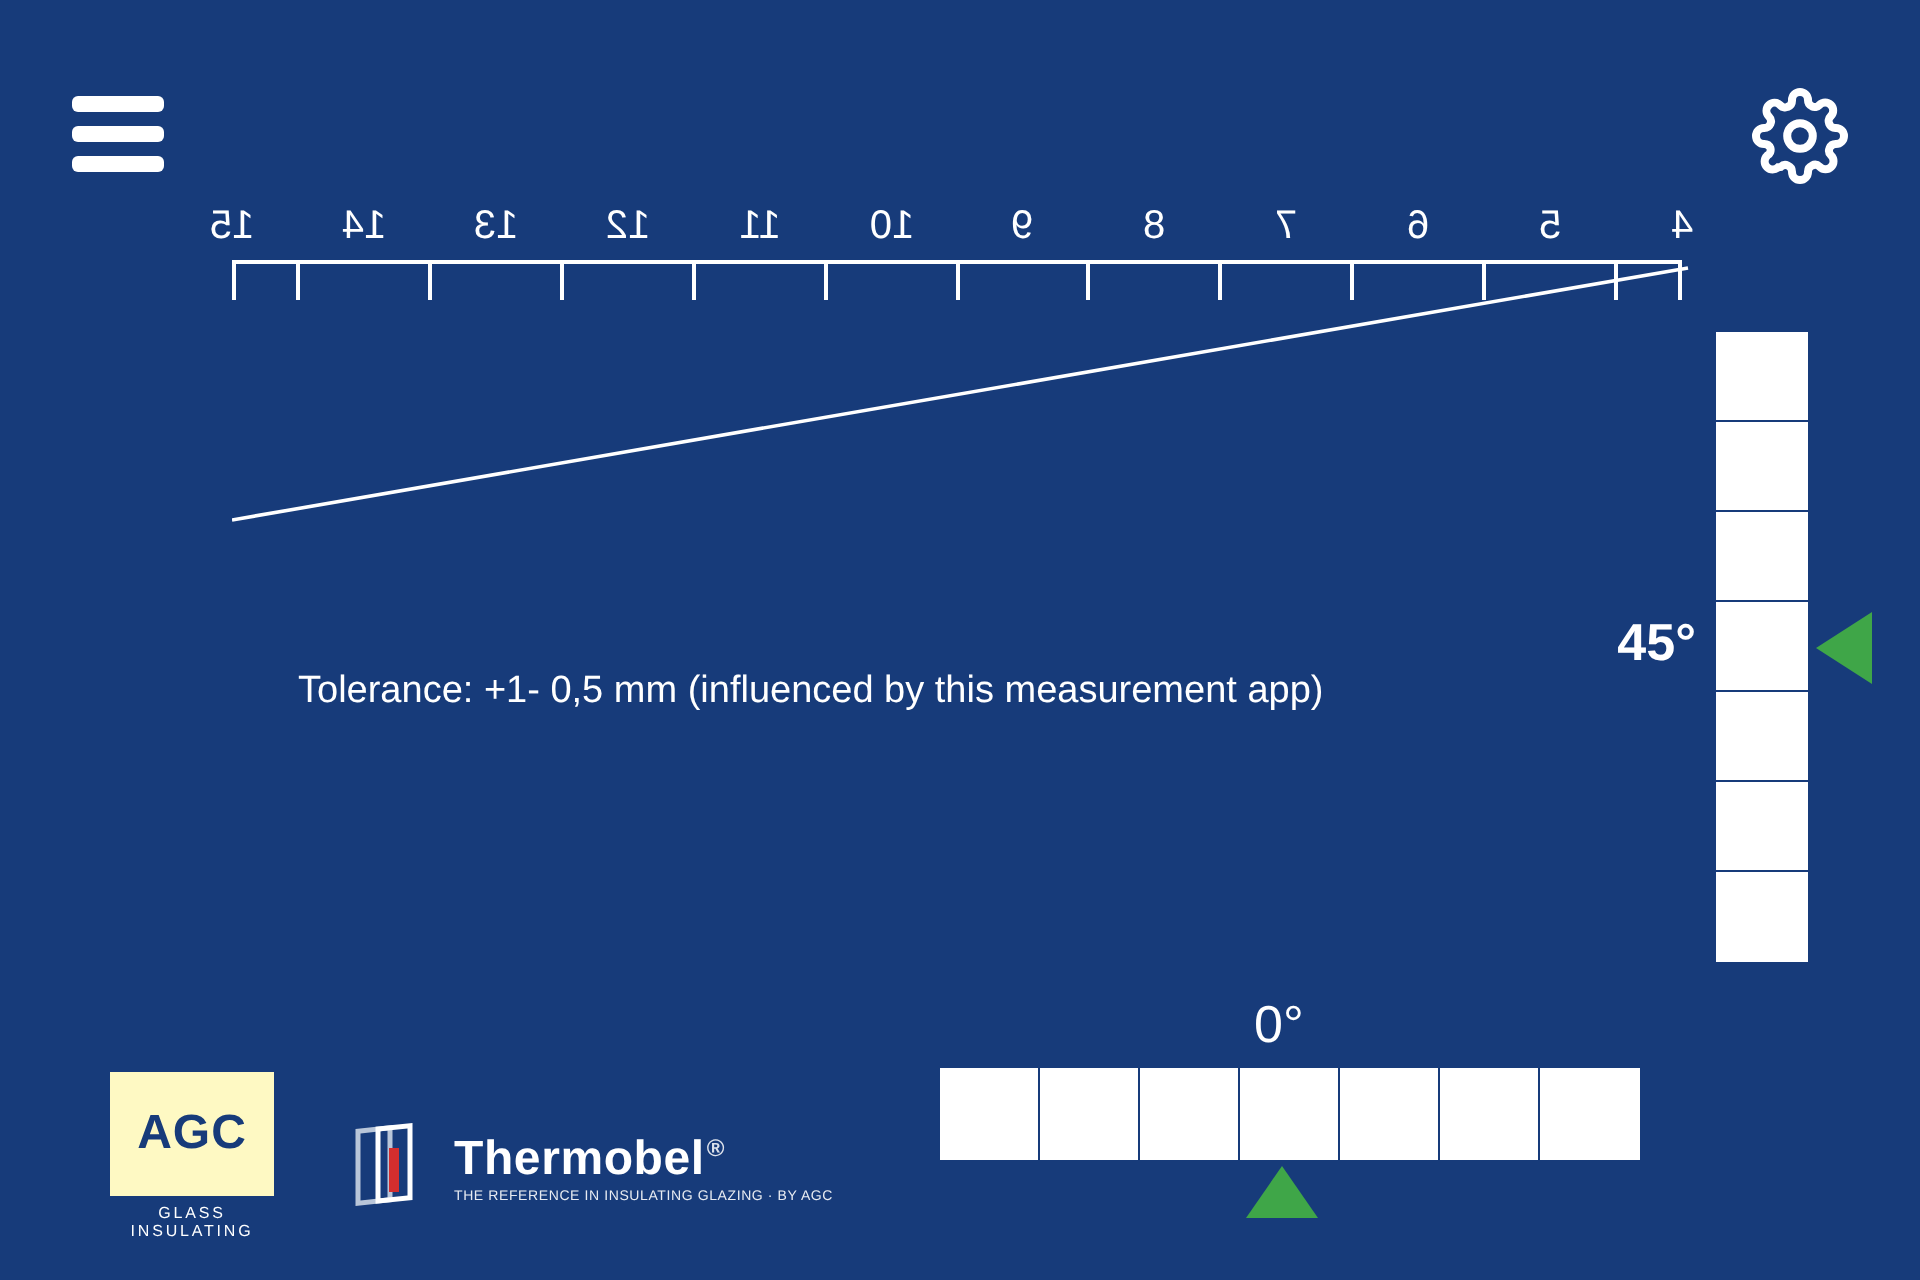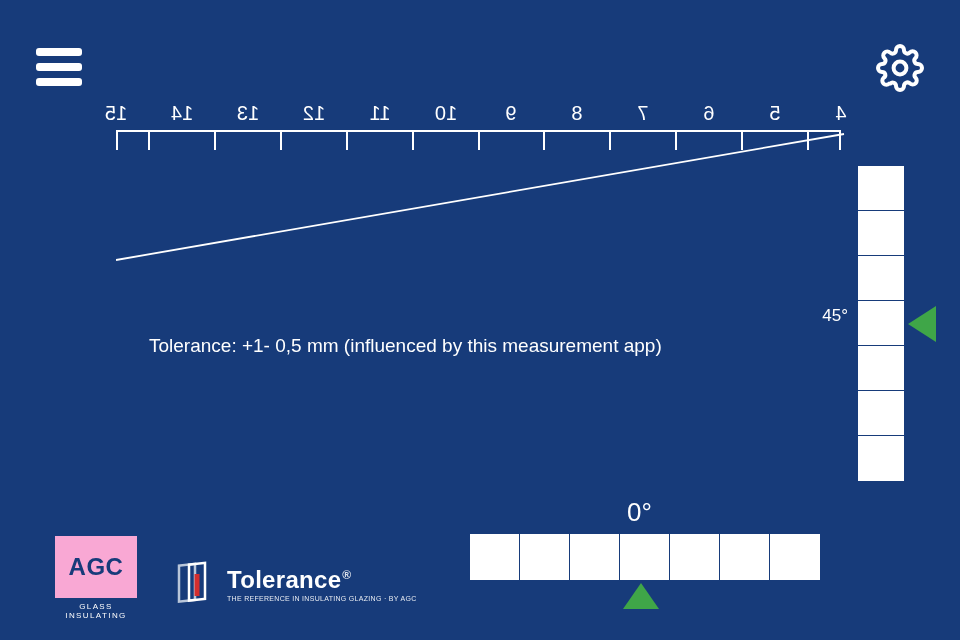--- a/index.html
+++ b/index.html
@@ -99,22 +99,22 @@
       height: 0;
       border-top: 18px solid transparent;
       border-bottom: 18px solid transparent;
       border-right: 28px solid #3fa648;
       cursor: pointer;
     }
     .vert-deg {
       position: absolute;
       top: 306px;
       right: 112px;
-      font-size: 17px;
-      font-weight: 400;
+      font-size: 26px;
+      font-weight: 700;
       margin-left: 12px;
     }
 
     .horiz-scale {
       position: absolute;
       left: 470px;
       top: 534px;
       display: flex;
     }
     .horiz-cell {
@@ -146,21 +146,21 @@
 
     .agc-logo {
       position: absolute;
       left: 55px;
       bottom: 20px;
       width: 82px;
     }
     .agc-box {
       width: 82px;
       height: 62px;
-      background: #f9a8d4;
+      background: #fef9c3;
       display: flex;
       align-items: center;
       justify-content: center;
     }
     .agc-text {
       color: #173b7a;
       font-weight: 800;
       font-size: 24px;
       letter-spacing: 0.5px;
     }
@@ -281,16 +281,16 @@
 
 <div class="thermobel">
   <div class="thermo-icon">
     <svg width="40" height="48" viewBox="0 0 40 48">
       <rect x="4" y="6" width="16" height="36" fill="none" stroke="#b9c6d9" stroke-width="2.5" transform="skewY(-6)"></rect>
       <rect x="14" y="6" width="16" height="36" fill="none" stroke="#fff" stroke-width="2.5" transform="skewY(-6)"></rect>
       <path d="M22 14 L22 36" stroke="#d42e2e" stroke-width="5"></path>
     </svg>
   </div>
   <div class="thermo-textblock">
-    <div class="brand"><span>Tolerance</span><span class="sup">®</span></div>
+    <div class="brand"><span>Thermobel</span><span class="sup">®</span></div>
     <div class="tag">THE REFERENCE IN INSULATING GLAZING · BY AGC</div>
   </div>
 </div>
 
 </body></html>

